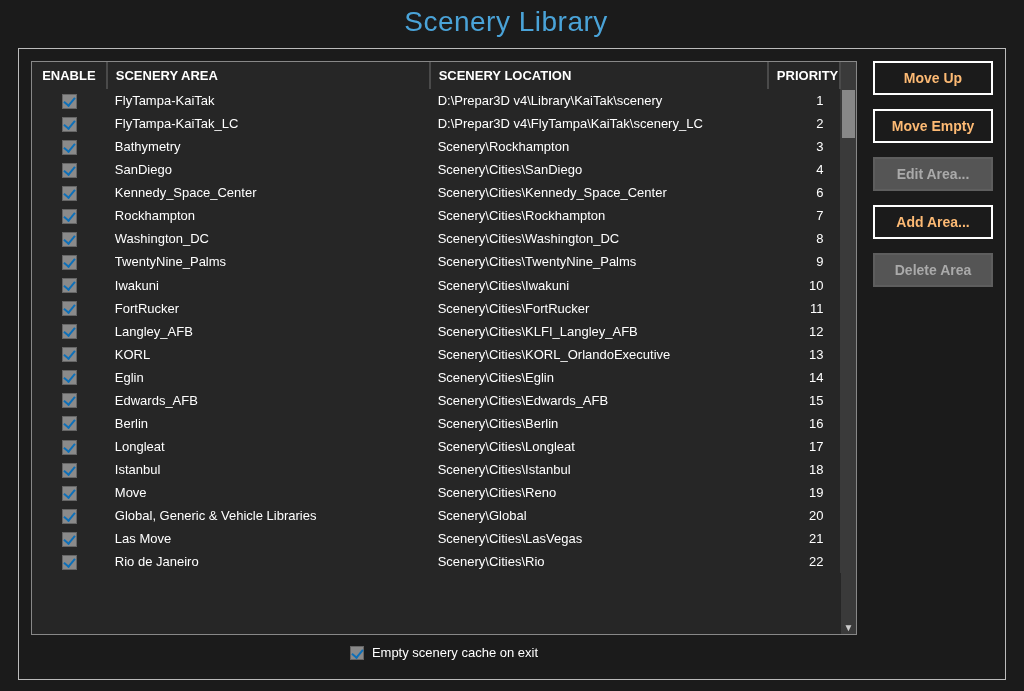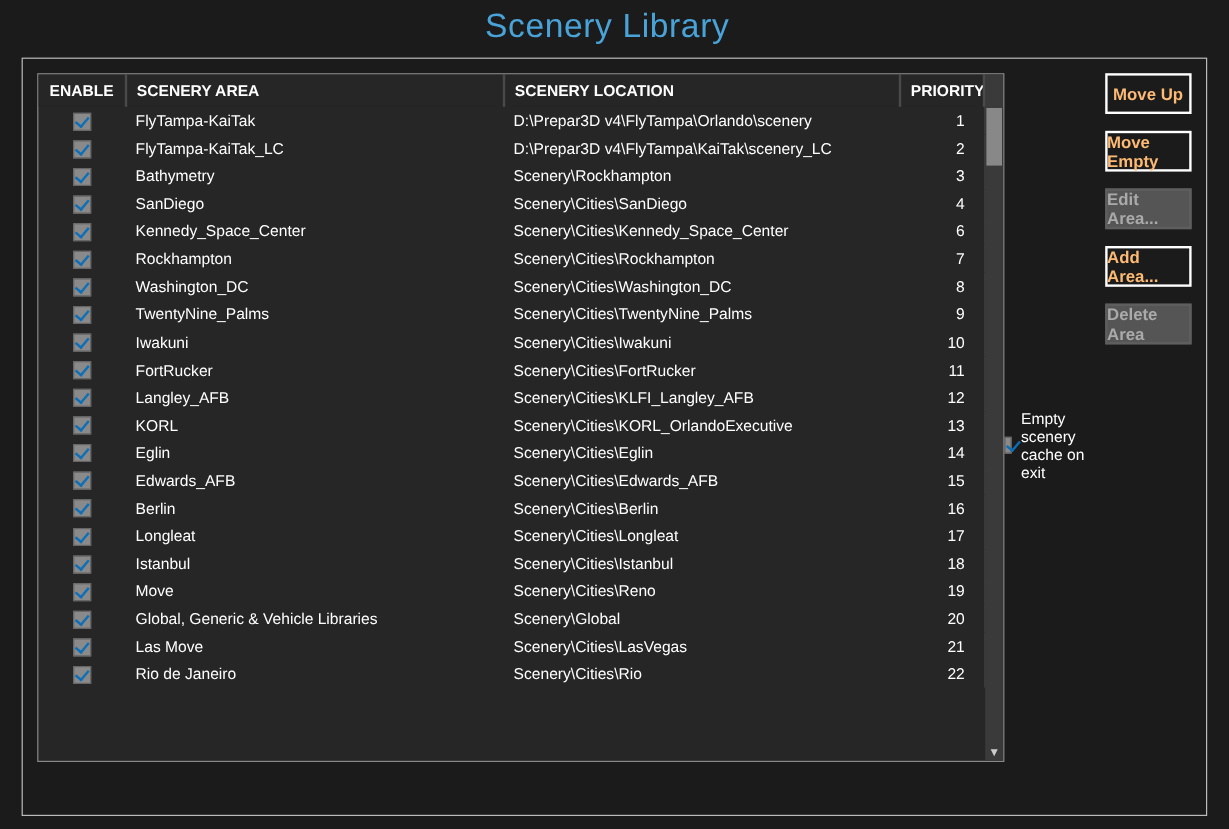--- a/index.html
+++ b/index.html
@@ -26,21 +26,21 @@
     position: relative;
   }
   .layout {
     display: flex;
     gap: 16px;
     height: 100%;
   }
   .table-wrap {
     flex: 1;
     display: flex;
-    flex-direction: row;
+    flex-direction: column;
   }
   .table-container {
     border: 1px solid #888;
     background: #262626;
     height: 574px;
     overflow: hidden;
     position: relative;
   }
   table {
     width: 100%;
@@ -176,21 +176,21 @@
               <th class="col-area">SCENERY AREA</th>
               <th class="col-loc">SCENERY LOCATION</th>
               <th class="col-prio">PRIORITY</th>
               <th class="col-scroll"></th>
             </tr>
           </thead>
           <tbody id="tbody">
               <tr>
                 <td class="enable-cell"><span class="chk checked"></span></td>
                 <td>FlyTampa-KaiTak</td>
-                <td>D:\Prepar3D v4\FlyTampa\Orlando\scenery</td>
+                <td>D:\Prepar3D v4\Library\KaiTak\scenery</td>
                 <td class="prio-cell">1</td>
                 <td></td>
               </tr>
               <tr>
                 <td class="enable-cell"><span class="chk checked"></span></td>
                 <td>FlyTampa-KaiTak_LC</td>
                 <td>D:\Prepar3D v4\FlyTampa\KaiTak\scenery_LC</td>
                 <td class="prio-cell">2</td>
                 <td></td>
               </tr>

